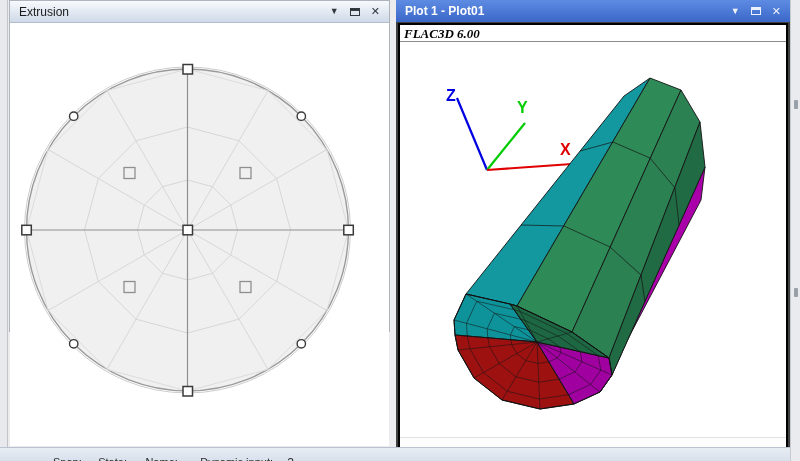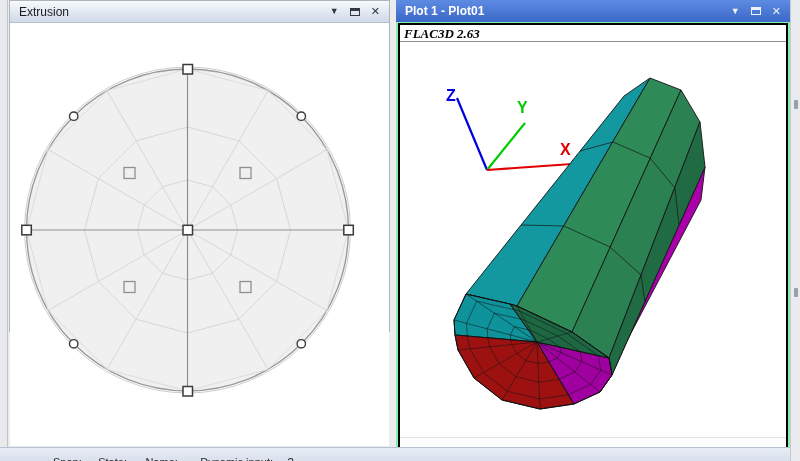--- a/index.html
+++ b/index.html
@@ -3,21 +3,21 @@
 <meta charset="utf-8">
 <style>
   * { margin:0; padding:0; box-sizing:border-box; }
   html,body { width:800px; height:461px; overflow:hidden;
     font-family:"Liberation Sans", sans-serif; background:#ececee; }
   .abs { position:absolute; }
 
   
   #left-sliver { left:0; top:0; width:8px; height:447px; background:#e7e9ec; border-right:1px solid #bfc4cb; }
   #left-panel  { left:9px; top:0; width:381px; height:332px; background:#fff; border:1px solid #aeb4bd; }
-  #right-panel { left:396px; top:0; width:394px; height:455px; background:#86efac; }
+  #right-panel { left:396px; top:0; width:394px; height:455px; background:#404040; }
   #right-sliver{ left:790px; top:0; width:10px; height:461px; background:#e9ebee; border-left:1px solid #c7cbd1; }
 
   
   .titlebar { position:absolute; left:0; top:0; right:0; height:22px; display:flex; align-items:center; }
   #left-titlebar  { background:linear-gradient(#f7fafd,#cfd9e8); border-bottom:1px solid #b3bdcb; }
   #right-titlebar { background:linear-gradient(#5e8be2,#3b68c8); }
   .title-text { font-size:12px; padding-left:9px; color:#1c1c1c; }
   #right-titlebar .title-text { color:#ffffff; font-weight:bold; }
   .titlebar .spacer { flex:1; }
   .tb-icons { display:flex; align-items:center; gap:11px; padding-right:9px; }
@@ -114,21 +114,21 @@
     <span class="title-text">Plot 1 - Plot01</span>
     <span class="spacer"></span>
     <span class="tb-icons">
       <span class="tb-icon">▼</span>
       <span class="restore-box"></span>
       <span class="tb-icon" style="font-size:11px;">✕</span>
     </span>
   </div>
 
   <div id="plot-frame">
-    <div id="plot-header">FLAC3D 2.63</div>
+    <div id="plot-header">FLAC3D 6.00</div>
 
     <svg id="plot-canvas" viewBox="0 0 386 407">
 
       <g stroke-width="2.2" fill="none">
         <line x1="87" y1="127" x2="57" y2="55" stroke="#0000e0"></line>
         <line x1="87" y1="127" x2="125" y2="80" stroke="#00cc00"></line>
         <line x1="87" y1="127" x2="172" y2="121" stroke="#e00000"></line>
       </g>
       <g font-size="16" font-weight="bold" font-family="Liberation Sans, sans-serif">
         <text x="46" y="58" fill="#0000e0">Z</text>

